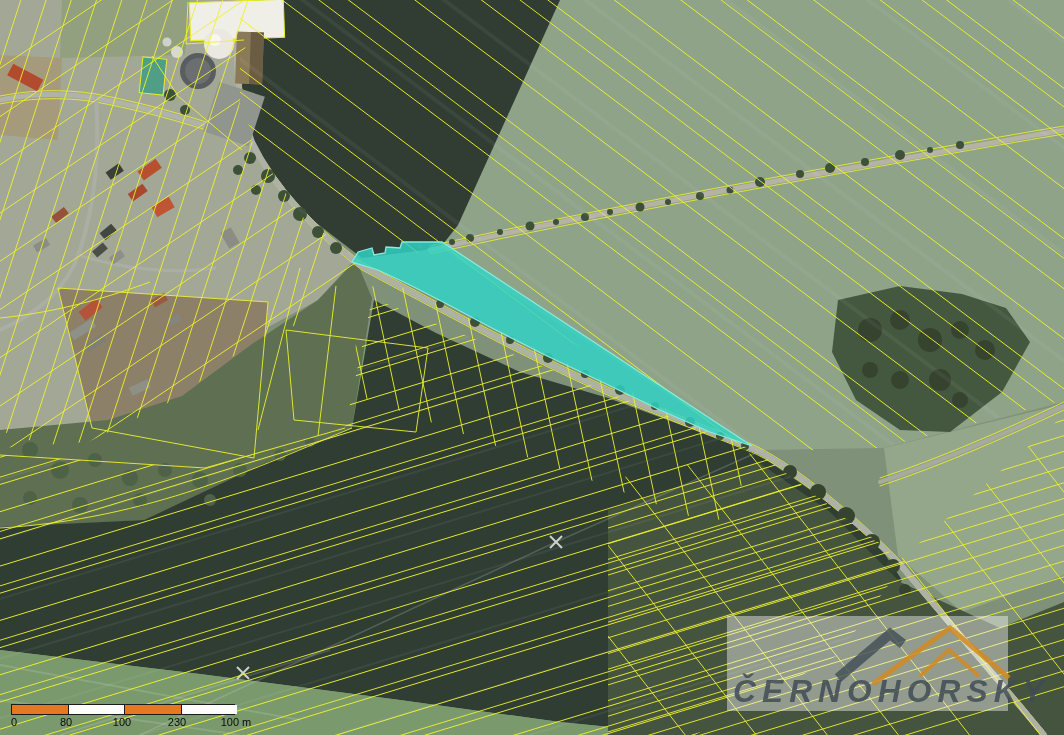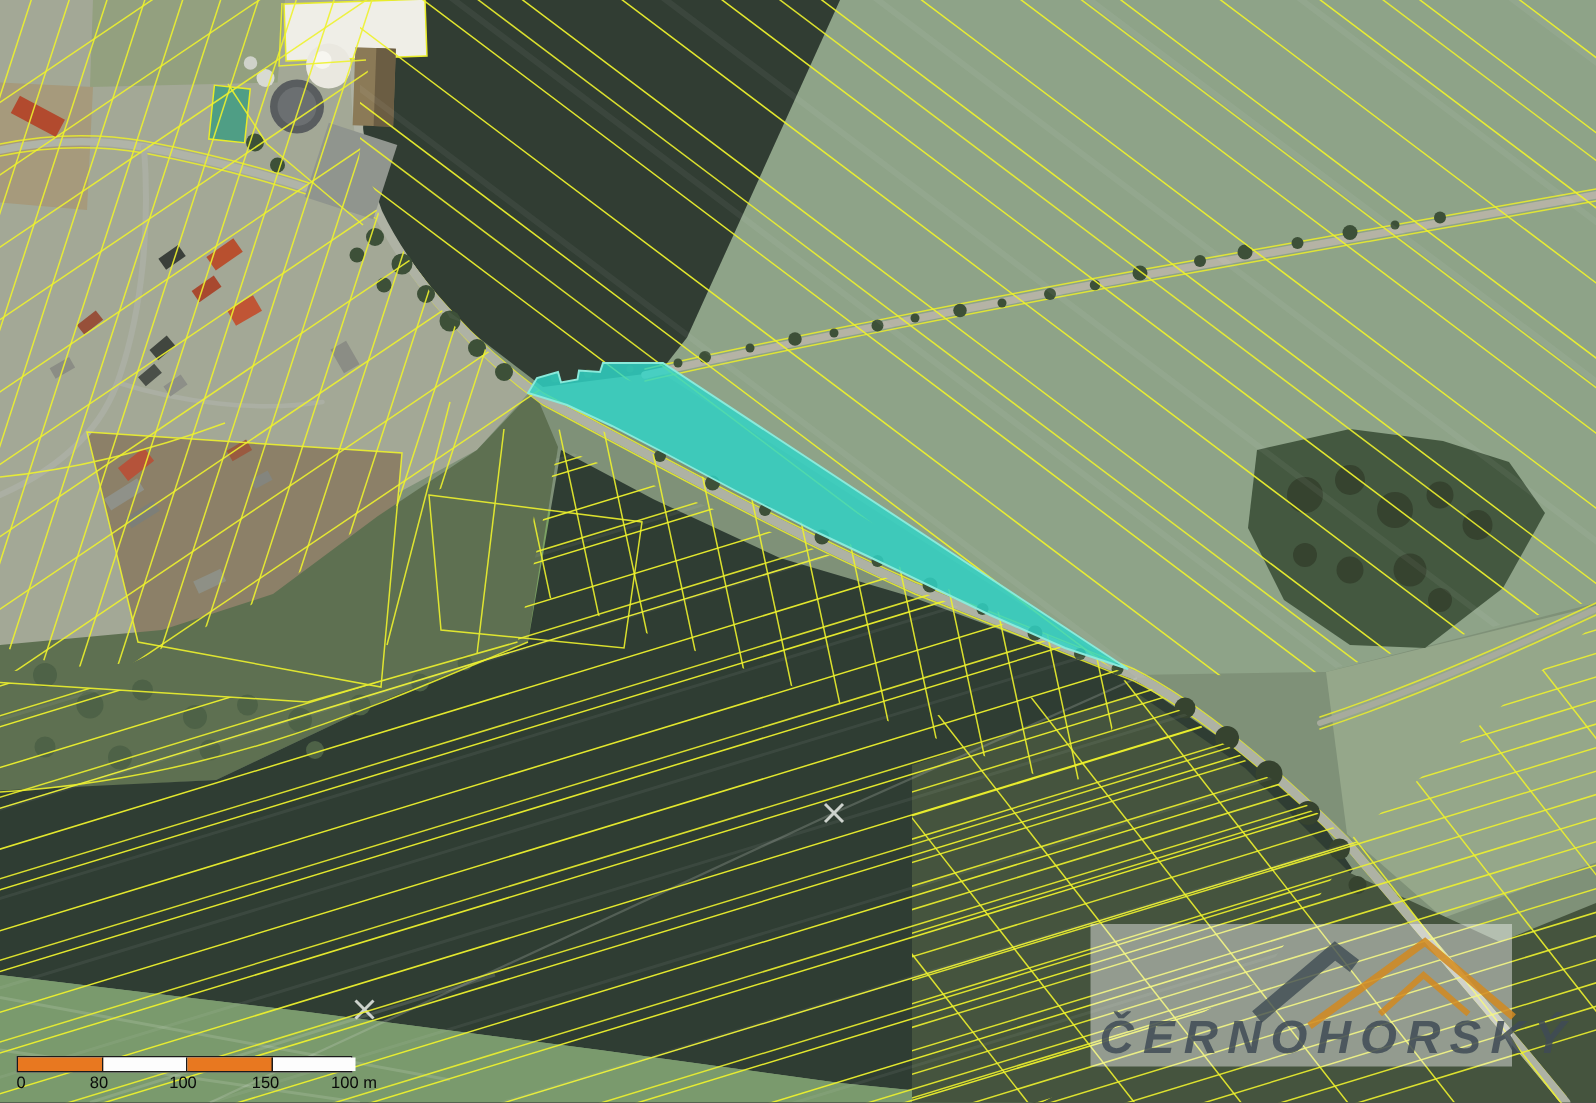--- a/index.html
+++ b/index.html
@@ -411,21 +411,21 @@
 <div class="scalebar">
   <div class="sb-bar">
     <div class="sb-seg orange"></div>
     <div class="sb-seg white"></div>
     <div class="sb-seg orange"></div>
     <div class="sb-seg white"></div>
   </div>
   <span class="sb-label" style="left:6px">0</span>
   <span class="sb-label" style="left:58px">80</span>
   <span class="sb-label" style="left:114px">100</span>
-  <span class="sb-label" style="left:169px">150</span>
+  <span class="sb-label" style="left:169px">230</span>
   <span class="sb-label" style="left:228px">100 m</span>
 </div>
 
 <div class="watermark">
   <svg class="wm-roof" width="337" height="95" viewBox="0 0 337 95">
     <polyline points="146,68 223,12 282,62" fill="none" stroke="#d28a20" stroke-width="5" opacity="0.85"></polyline>
     <polyline points="193,60 222,34 252,60" fill="none" stroke="#d28a20" stroke-width="4" opacity="0.85"></polyline>
     <polyline points="111,62 163,18 176,28" fill="none" stroke="#3e4a52" stroke-width="10" opacity="0.78"></polyline>
   </svg>
   <div class="wm-text">ČERNOHORSKÝ</div>

